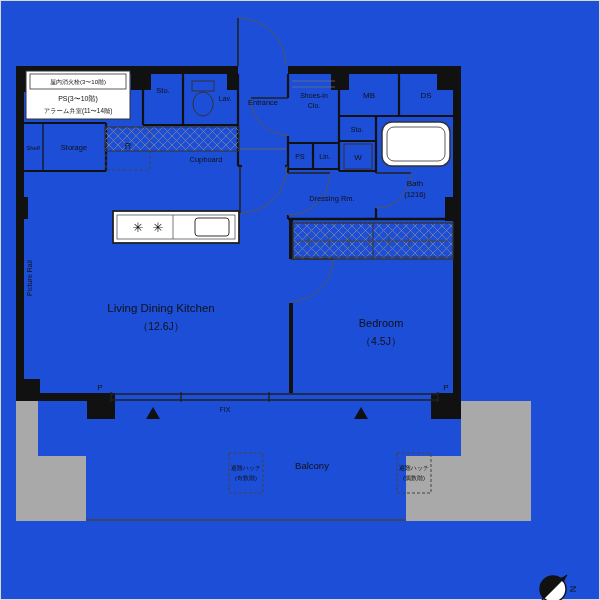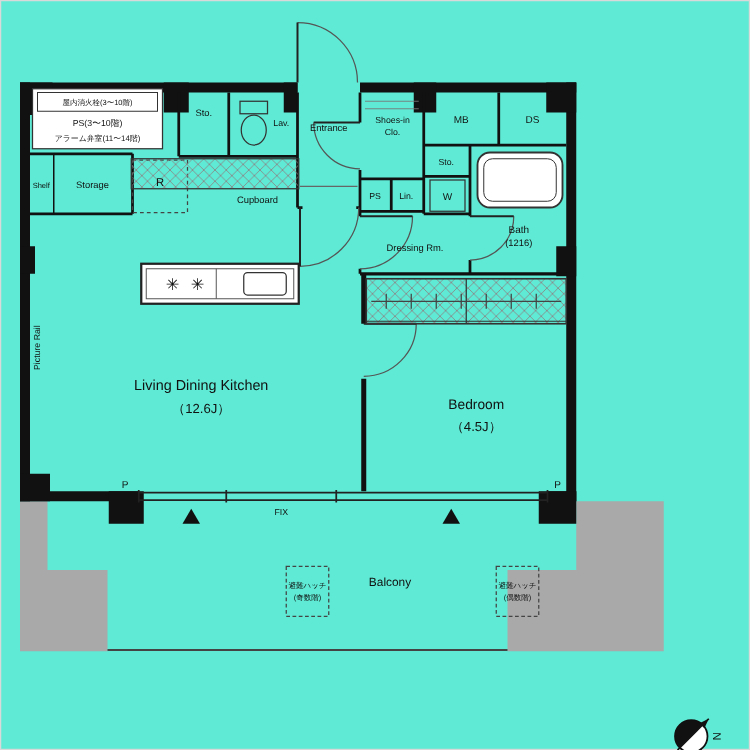--- a/index.html
+++ b/index.html
@@ -1,19 +1,19 @@
 <!DOCTYPE html>
 <html><head>
 <meta charset="utf-8">
 <style>
   html,body{margin:0;padding:0;background:#fff;}
   .plan{
     position:relative;
     width:600px;height:600px;
-    background:#5eead4;
+    background:#1d4ed8;
     font-family:"Liberation Sans", sans-serif;
     border:1px solid #d9d9d9;
     box-sizing:border-box;
   }
   svg text{
     fill:#111;
     font-family:"Liberation Sans", sans-serif;
   }
 </style>
 </head>

